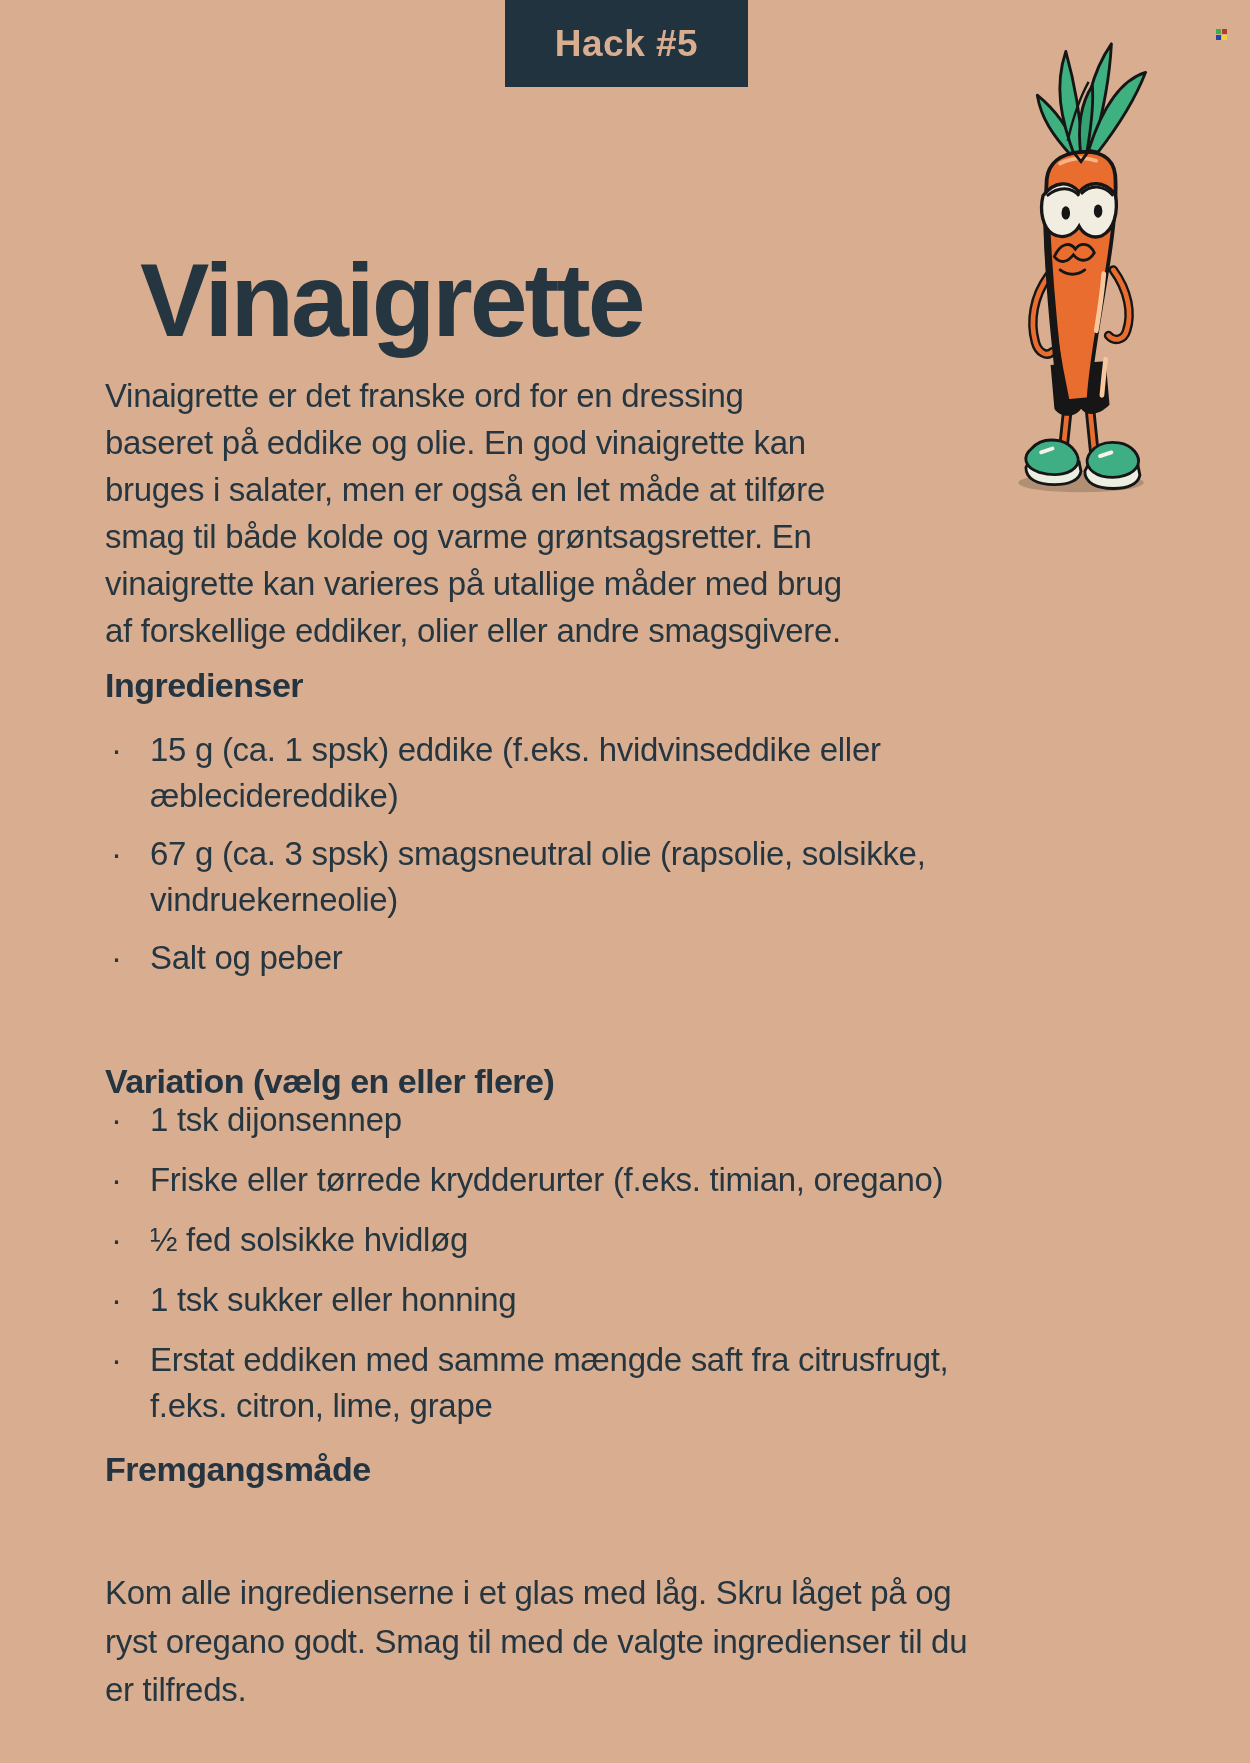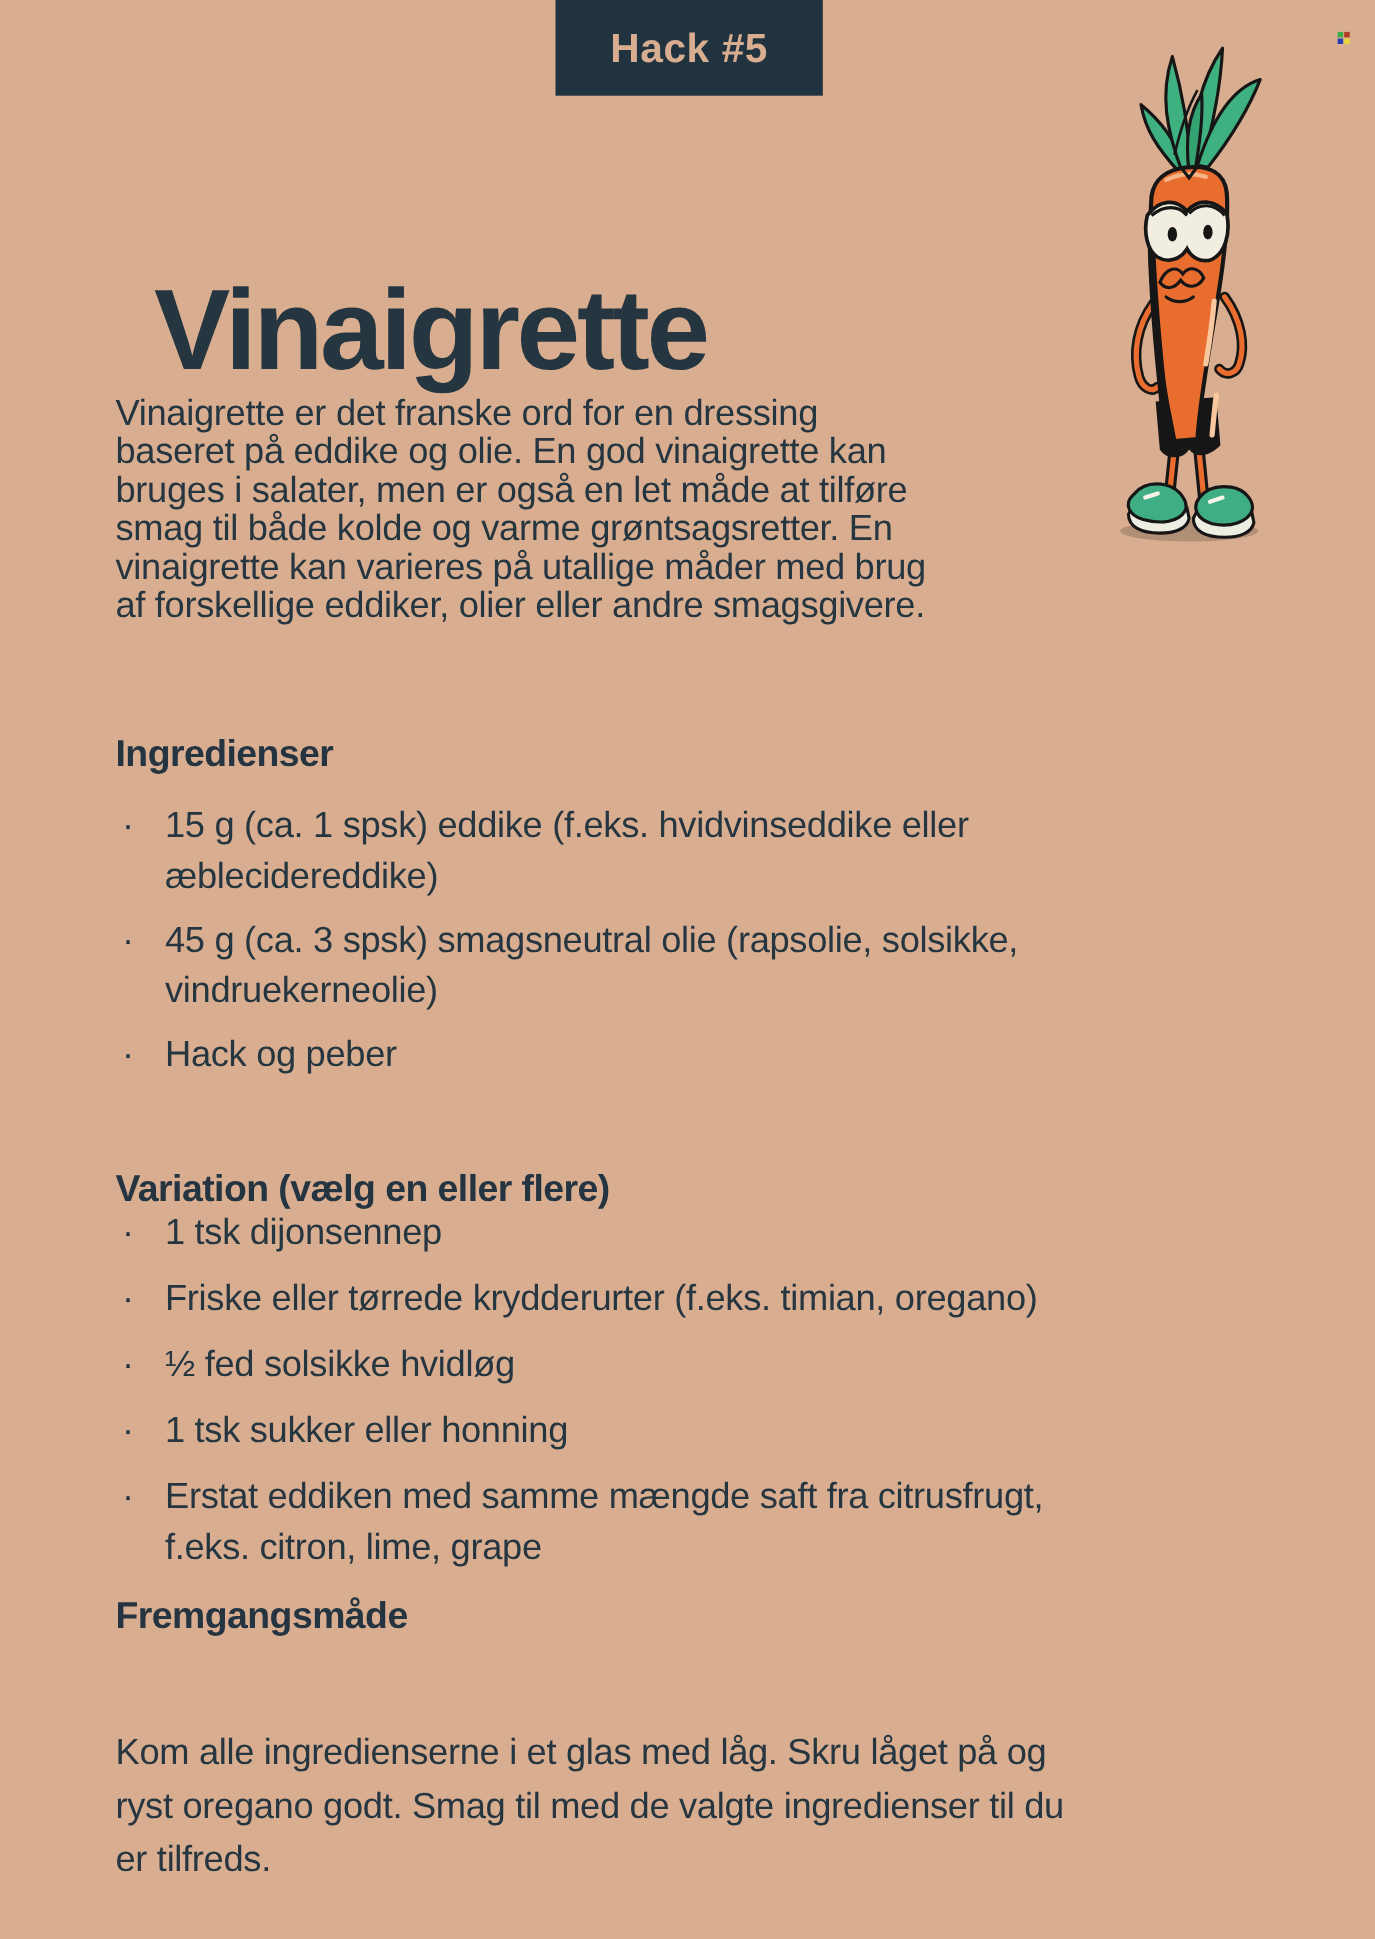--- a/index.html
+++ b/index.html
@@ -28,23 +28,23 @@
     position:absolute;
     left:100px; top:178px;
     font-size:104px; font-weight:800;
     letter-spacing:-3px;
     line-height:1;
     color:#263640;
     margin-left:40px;
   }
   .intro {
     position:absolute;
-    left:105px; top:324px;
+    left:105px; top:339px;
     width:920px;
-    font-size:33px; line-height:35px;
+    font-size:33px; line-height:47px;
     letter-spacing:-0.3px;
     white-space:pre-line;
   }
   .section-heading {
     position:absolute;
     left:105px;
     font-size:34px; font-weight:800;
     letter-spacing:-0.5px;
     line-height:1;
     color:#243440;
@@ -181,26 +181,26 @@
   <h2 class="section-heading" id="ingredients-heading">Ingredienser</h2>
 
   <ul class="bullet-list" id="ingredients-list">
     <li>
       <span class="dot">·</span>
       <span class="li-text">15 g (ca. 1 spsk) eddike (f.eks. hvidvinseddike eller
 æblecidereddike)</span>
     </li>
     <li>
       <span class="dot">·</span>
-      <span class="li-text">45 g (ca. 3 spsk) smagsneutral olie (rapsolie, solsikke,
+      <span class="li-text">67 g (ca. 3 spsk) smagsneutral olie (rapsolie, solsikke,
 vindruekerneolie)</span>
     </li>
     <li>
       <span class="dot">·</span>
-      <span class="li-text">Hack og peber</span>
+      <span class="li-text">Salt og peber</span>
     </li>
   </ul>
 
   <h2 class="section-heading" id="variation-heading">Variation (vælg en eller flere)</h2>
 
   <ul class="bullet-list" id="variation-list">
     <li>
       <span class="dot">·</span>
       <span class="li-text">1 tsk dijonsennep</span>
     </li>

